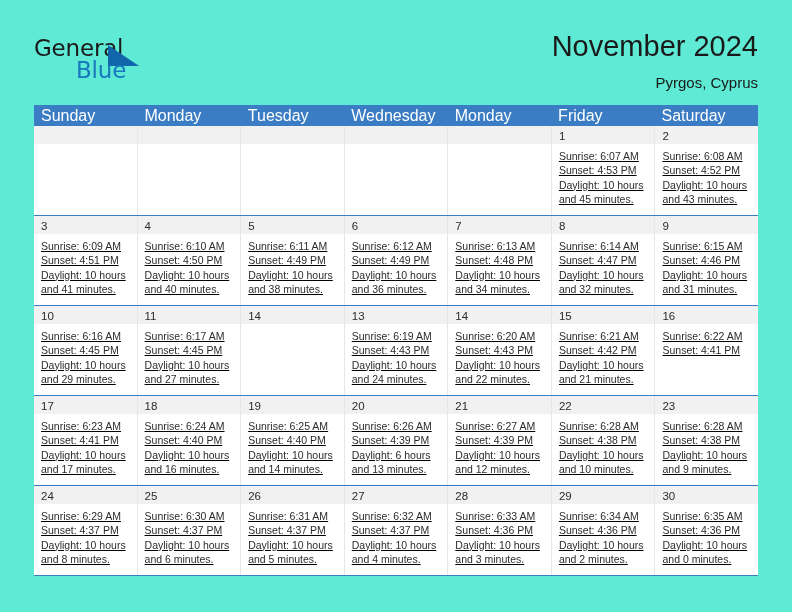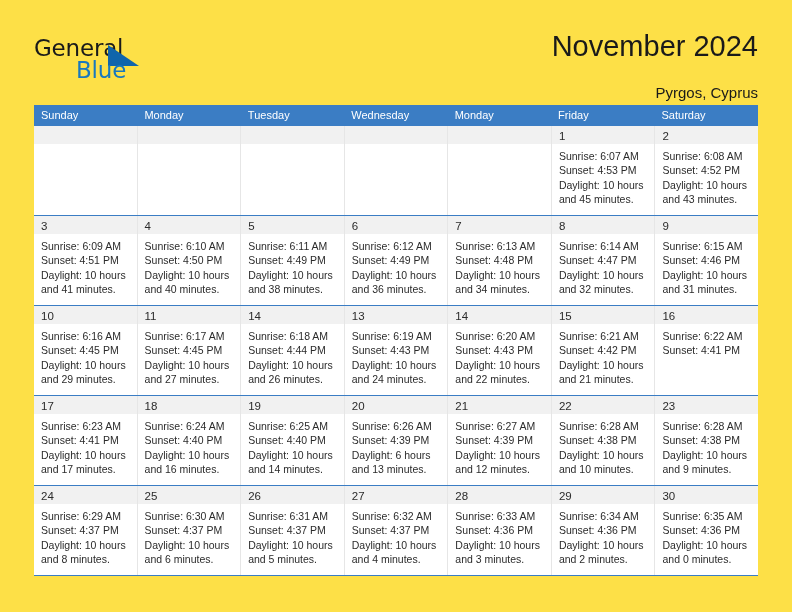--- a/index.html
+++ b/index.html
@@ -6,21 +6,21 @@
   html, body {
     margin: 0; padding: 0;
     width: 792px; height: 612px;
     background: #ffffff;
     font-family: "Liberation Sans", sans-serif;
     -webkit-font-smoothing: antialiased;
   }
   .page {
     position: relative;
     width: 792px; height: 612px;
-    background: #fde047;
+    background: #5eead4;
     overflow: hidden;
   }
 
   
   .header {
     position: absolute;
     left: 34px; top: 28px; right: 34px;
     height: 72px;
   }
   .logo {
@@ -63,40 +63,40 @@
     color: #1a1a1a;
     font-weight: 400;
     line-height: 36px;
     white-space: nowrap;
   }
   .cal-subtitle {
     font-size: 15px;
     color: #1a1a1a;
     font-weight: 400;
     line-height: 22px;
-    margin-top: 18px;
+    margin-top: 8px;
     white-space: nowrap;
   }
 
   
   .calendar {
     position: absolute;
     left: 34px; top: 105px;
     width: 724px;
   }
   .weekday-row {
     display: flex;
     width: 100%;
     background: #3b7dc4;
     height: 21px;
   }
   .weekday {
     flex: 1 1 0;
     color: #ffffff;
-    font-size: 11px;
+    font-size: 16px;
     line-height: 21px;
     padding-left: 7px;
     white-space: nowrap;
     overflow: hidden;
   }
   .week-row {
     display: flex;
     width: 100%;
     height: 90px;
     border-bottom: 1.5px solid #3b7dc4;
@@ -115,20 +115,21 @@
     background: #f1f1f1;
     padding-left: 7px;
   }
   .daynum {
     font-size: 11.5px;
     color: #2b2b2b;
     line-height: 18px;
   }
   .day-info {
     padding: 5px 6px 0 7px;
+    text-decoration: underline;
   }
   .day-info div {
     font-size: 10.5px;
     line-height: 14.3px;
     color: #2b2b2b;
     white-space: nowrap;
   }
   .day-info div.wrap { white-space: normal; }
 </style>
 </head>
@@ -262,25 +263,20 @@
           <div class="day-cell">
             <div class="daynum-bar"><span class="daynum">11</span></div>
             <div class="day-info">
               <div>Sunrise: 6:17 AM</div>
               <div>Sunset: 4:45 PM</div>
               <div class="wrap">Daylight: 10 hours and 27 minutes.</div>
             </div>
           </div>
           <div class="day-cell">
             <div class="daynum-bar"><span class="daynum">14</span></div>
-            <div class="day-info">
-              <div>Sunrise: 6:18 AM</div>
-              <div>Sunset: 4:44 PM</div>
-              <div class="wrap">Daylight: 10 hours and 26 minutes.</div>
-            </div>
           </div>
           <div class="day-cell">
             <div class="daynum-bar"><span class="daynum">13</span></div>
             <div class="day-info">
               <div>Sunrise: 6:19 AM</div>
               <div>Sunset: 4:43 PM</div>
               <div class="wrap">Daylight: 10 hours and 24 minutes.</div>
             </div>
           </div>
           <div class="day-cell">

